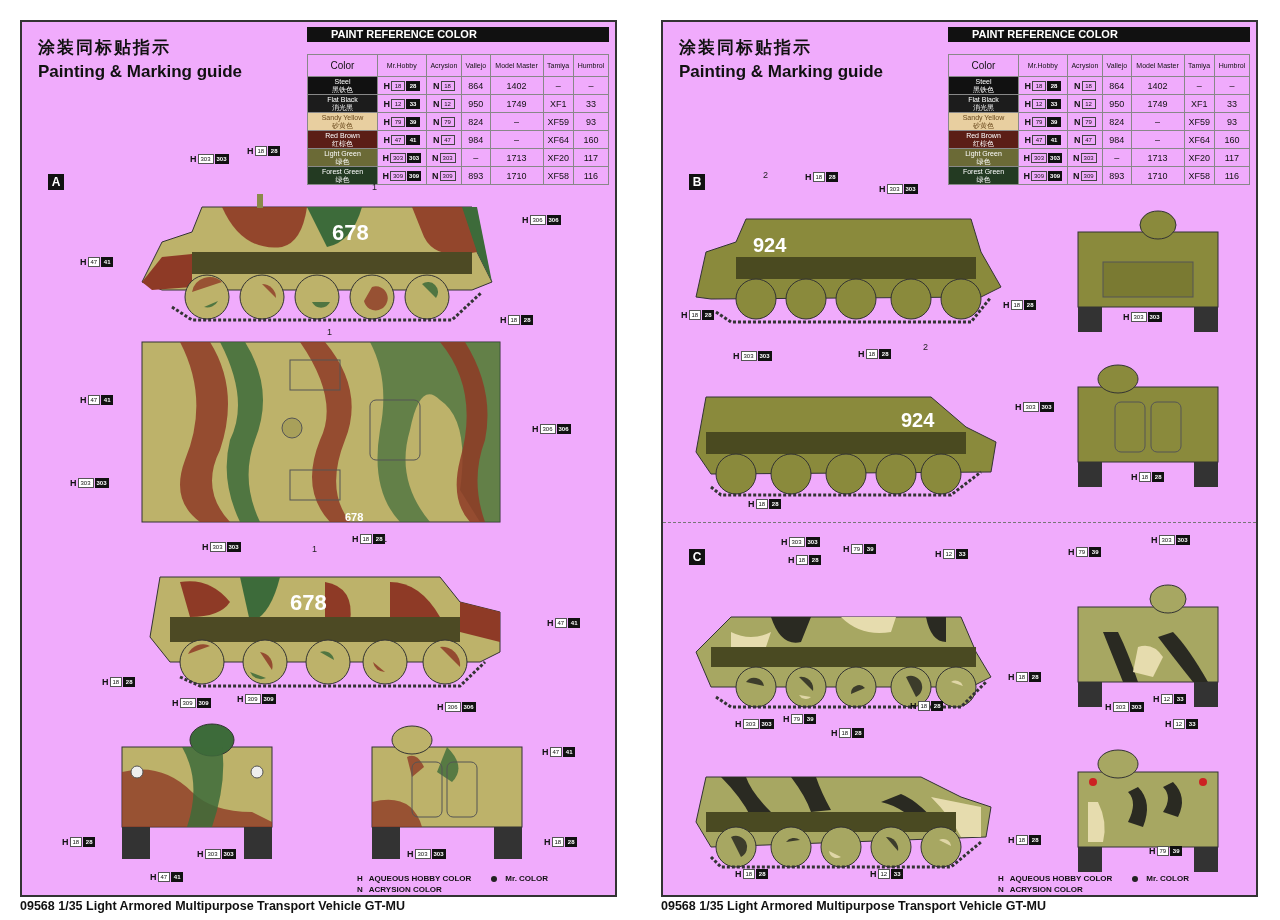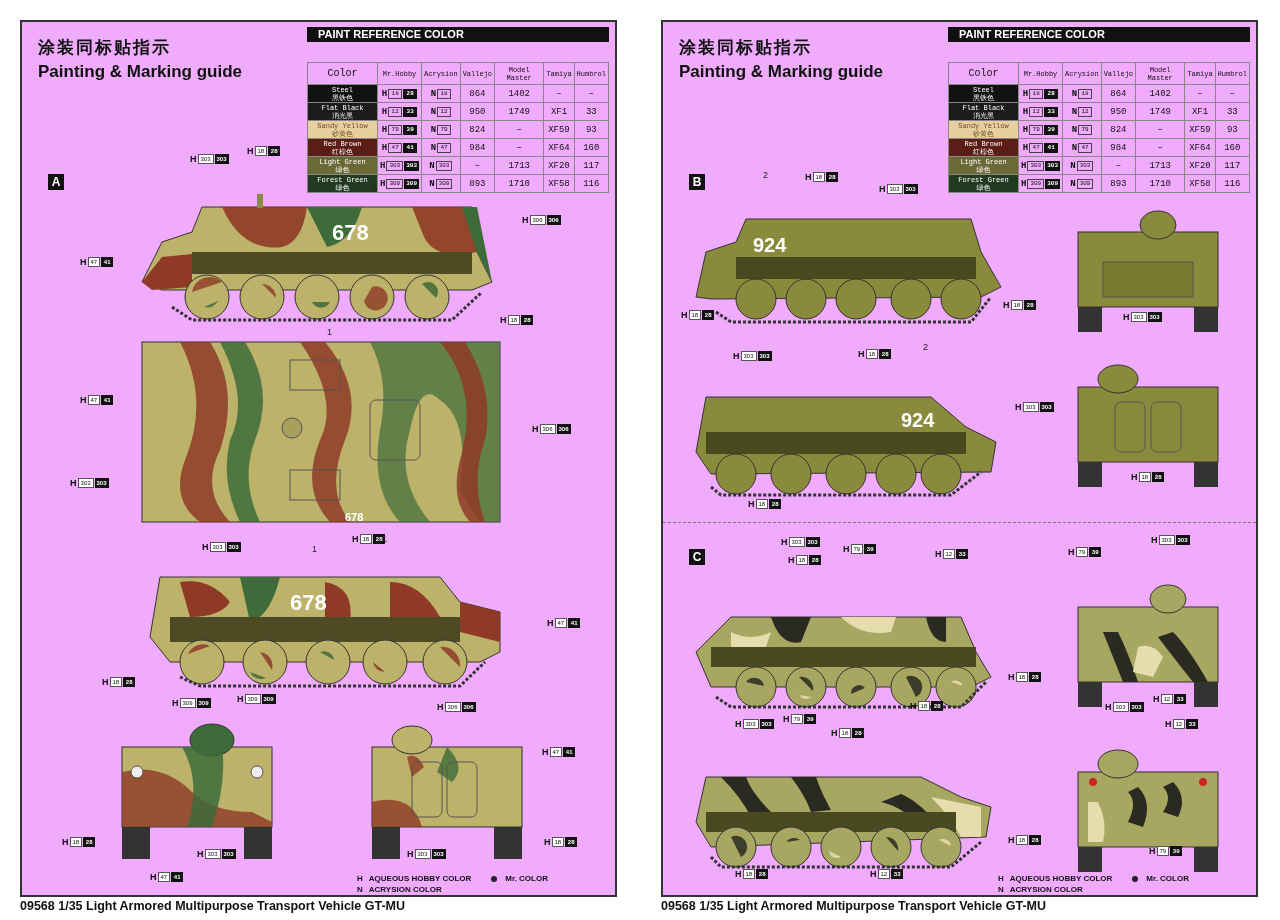--- a/index.html
+++ b/index.html
@@ -11,22 +11,22 @@
   .page.right { left: 661px; }
 
   .footer-title { position: absolute; top: 899px; font-weight: bold; font-size: 12.5px; color: #111; }
   .footer-title.left { left: 20px; }
   .footer-title.right { left: 661px; }
 
   .title-cn { position: absolute; left: 16px; top: 14px; font-size: 17px; font-weight: bold; letter-spacing: 2px; font-family: "DejaVu Sans", sans-serif; }
   .title-en { position: absolute; left: 16px; top: 40px; font-size: 17px; font-weight: bold; }
 
   .paint-ref { position: absolute; left: 285px; top: 5px; width: 302px; }
-  .paint-ref .hdr { background: #111; color: #fff; font-weight: bold; font-size: 11px; padding: 1px 11px; height: 15px; line-height: 13px; }
-  .paint-ref table { border-collapse: collapse; width: 100%; margin-top: 20px; font-size: 9px; font-family: Liberation Mono, monospace; }
+  .paint-ref .hdr { background: #111; color: #fff; font-weight: bold; font-size: 11px; padding: 1px 24px; height: 15px; line-height: 13px; }
+  .paint-ref table { border-collapse: collapse; width: 100%; margin-top: 12px; font-size: 9px; }
   .paint-ref th, .paint-ref td { border: 1px solid #888; text-align: center; height: 18px; padding: 0 2px; }
   .paint-ref th { font-weight: normal; font-size: 7px; height: 22px; }
   .paint-ref th.colorh { font-size: 10px; width: 70px; }
   .paint-ref td.swatch { color: #fff; font-size: 7px; line-height: 8px; }
   .paint-ref td.swatch.light { color: #6b4a1e; }
   .code-h { display: inline-flex; align-items: center; gap: 1px; }
   .code-h .pre { font-weight: bold; font-size: 9px; }
   .code-h .box { display: inline-block; border: 1px solid #444; font-size: 6px; height: 10px; line-height: 8px; padding: 0 2px; min-width: 14px; }
   .code-h .blk { display: inline-block; background: #111; color: #fff; font-size: 6px; height: 10px; line-height: 10px; padding: 0 2px; min-width: 14px; font-weight: bold; }
 

